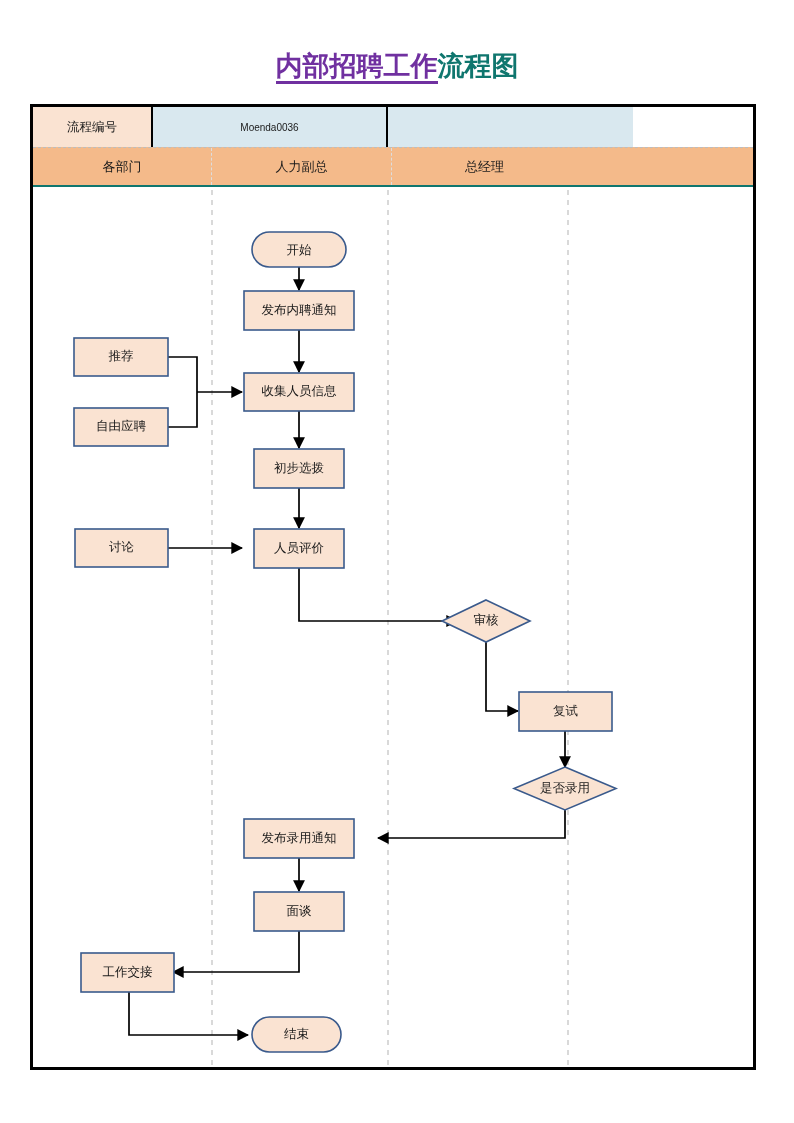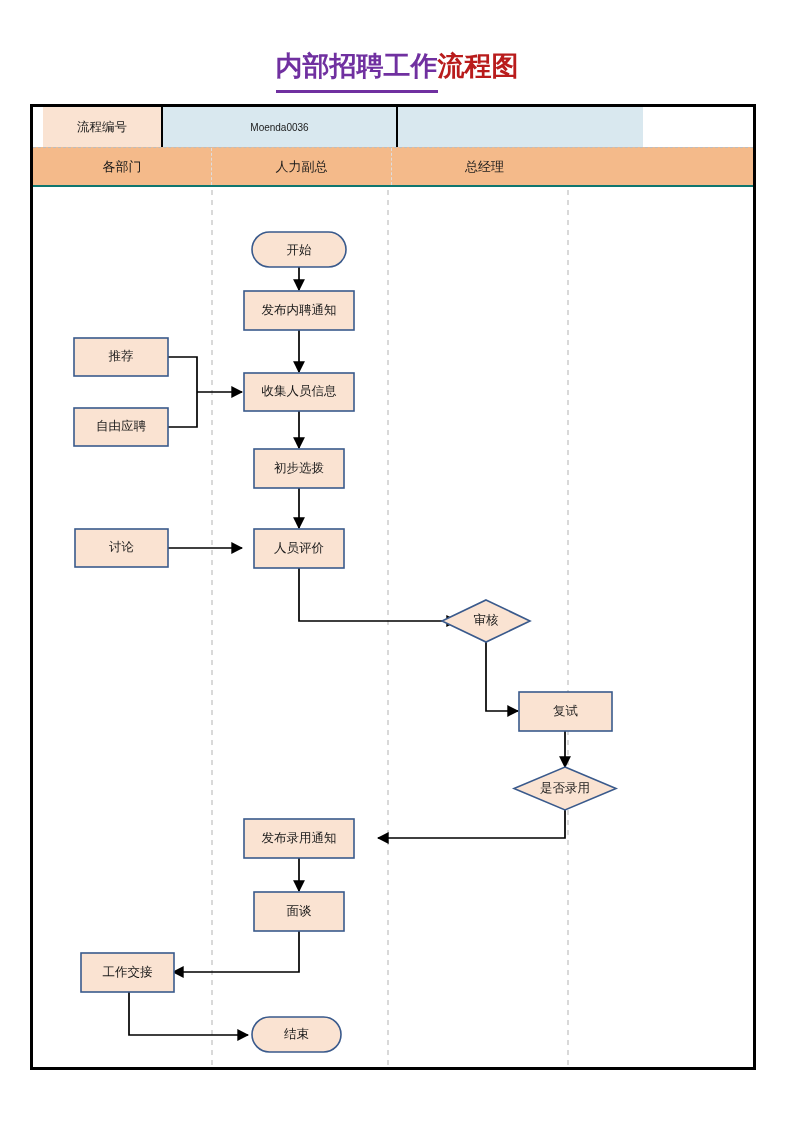--- a/index.html
+++ b/index.html
@@ -24,39 +24,39 @@
     width: 794px;
     text-align: center;
     font-size: 27px;
     font-weight: bold;
     letter-spacing: 0px;
     white-space: nowrap;
   }
   #title .part-a {
     color: #7030A0;
     border-bottom: 3px solid #7030A0;
-    padding-bottom: 9px;
+    padding-bottom: 0;
   }
   #title .part-b {
-    color: #b91c1c;
+    color: #0f766e;
   }
 
   
   #frame {
     position: absolute;
     left: 30px; top: 104px;
     width: 726px; height: 966px;
     border: 3px solid #000000;
     background: #ffffff;
   }
 
   
   #info-row {
     position: absolute;
-    left: 10px; top: 0;
+    left: 0; top: 0;
     width: 720px; height: 40px;
     display: flex;
   }
   .info-cell {
     height: 40px;
     display: flex;
     align-items: center;
     justify-content: center;
     font-size: 12.5px;
     color: #1a1a1a;

